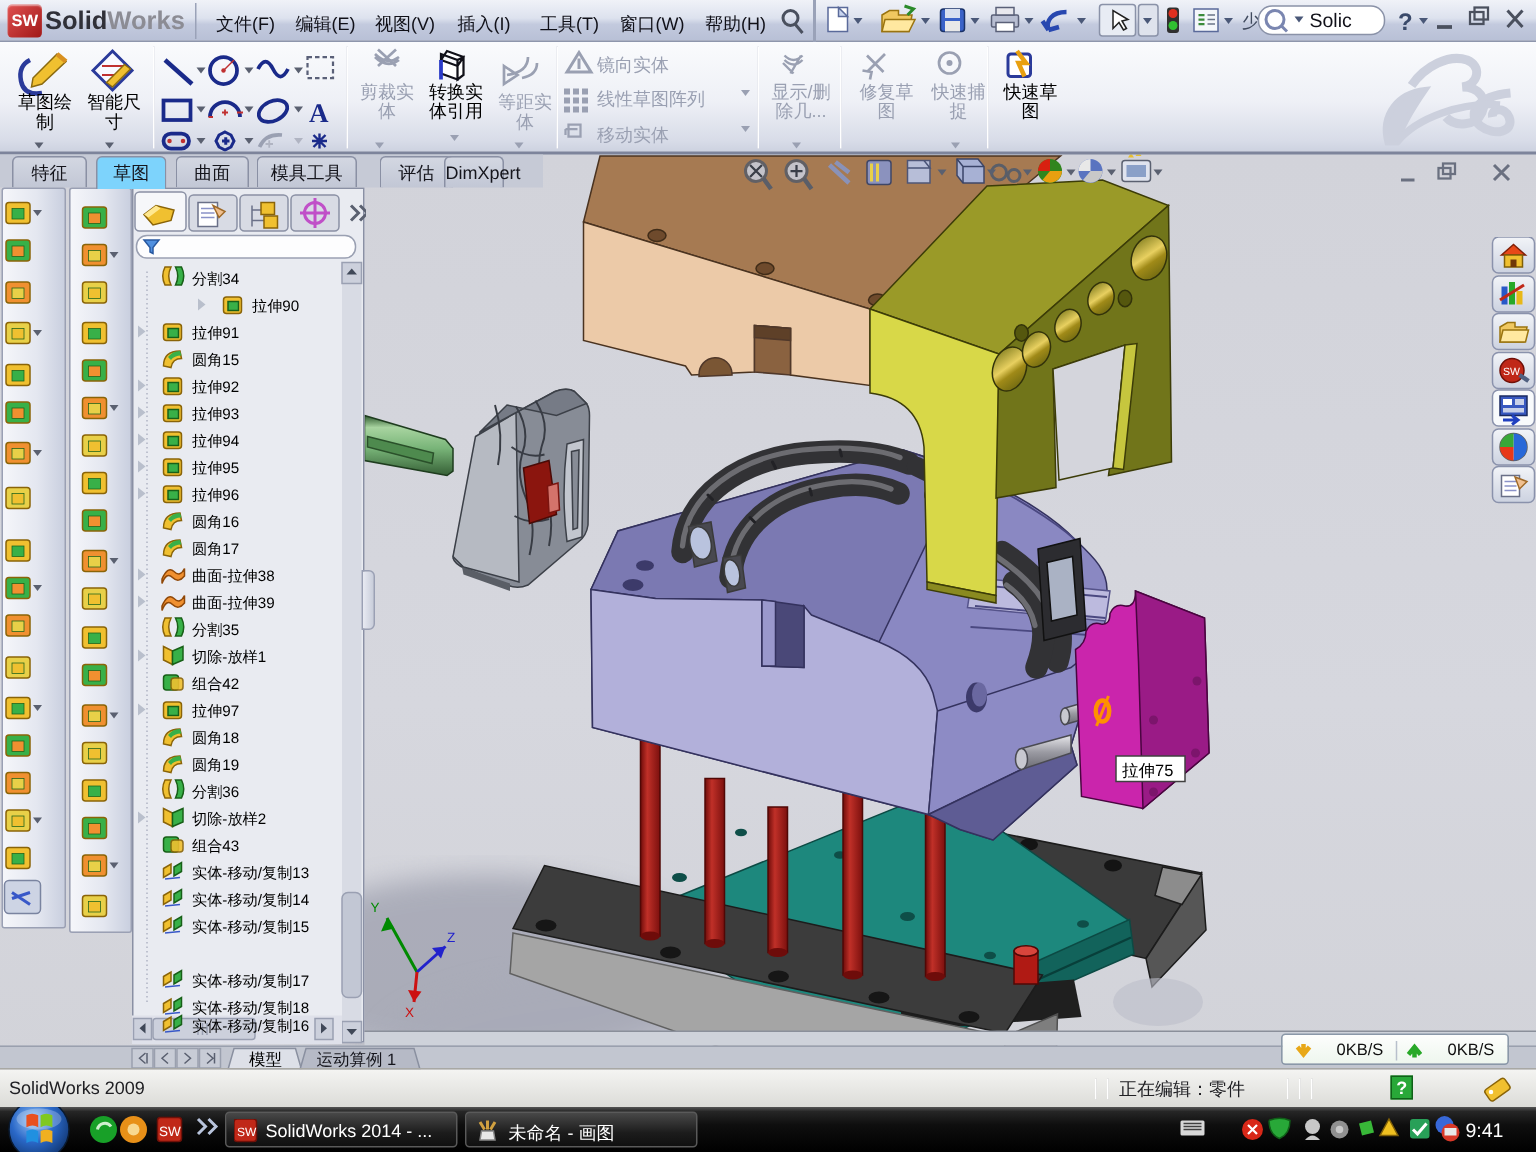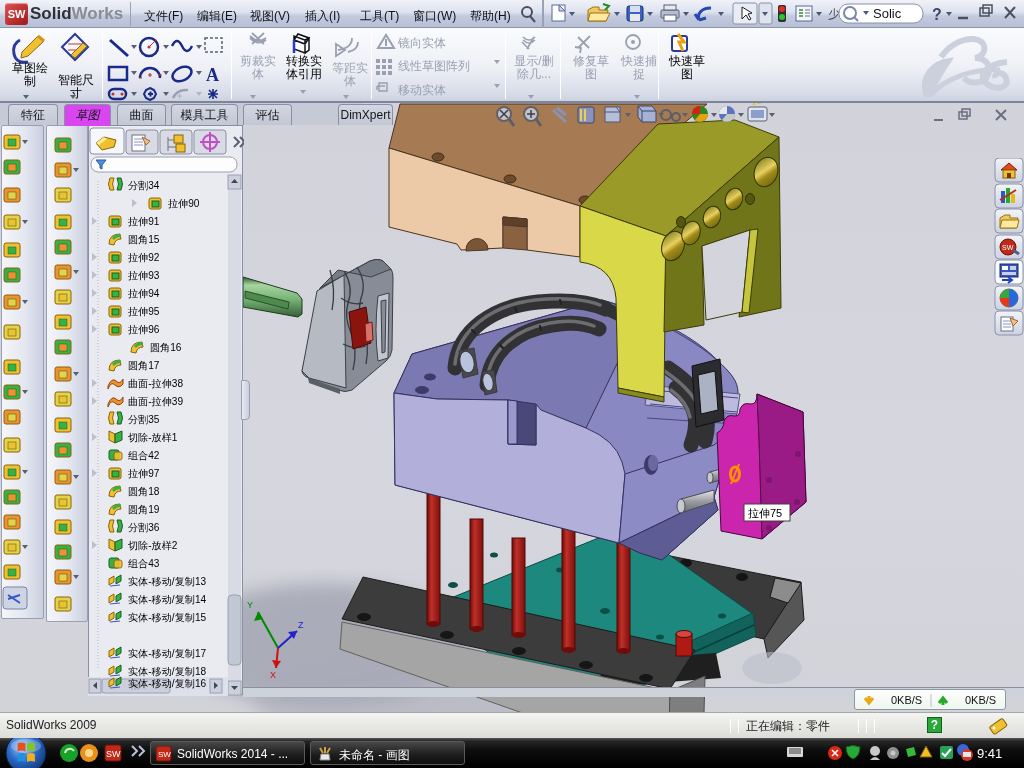--- a/index.html
+++ b/index.html
@@ -21,21 +21,21 @@
     background:linear-gradient(#fafbfd 0%,#eef0f6 55%,#d8dce8 90%,#cdd2e0 100%);
     border-bottom:2px solid #7d849b; overflow:hidden; }
   .tb-label { position:absolute; font-size:12px; line-height:13px; text-align:center; color:#000; }
   .tb-label.dis { color:#9aa0b2; }
   .sep { position:absolute; top:3px; width:1px; height:68px; background:#b8bccc; border-right:1px solid #fff; }
   
   #tabrow { left:0; top:103px; width:362px; height:22px; background:#c6cad6; }
   .ctab { position:absolute; top:1px; height:21px; background:linear-gradient(#d3d7e2,#c2c7d5);
     border:1px solid #8a90a4; border-bottom:none; border-radius:4px 4px 0 0;
     font-size:12px; color:#15151c; text-align:center; line-height:20px; }
-  .ctab.active { background:#d946ef; height:22px; z-index:3;font-style:italic; }
+  .ctab.active { background:#7dd3fc; height:22px; z-index:3; }
   
   .lcol { background:linear-gradient(90deg,#f5f6fa 0%,#e4e7f0 55%,#c9cfdf 100%); border:1px solid #9aa0b4; border-radius:2px; }
   
   #treepanel { left:88px; top:125px; width:155px; height:570px; background:#e9ebf1; border:1px solid #8a90a4; }
   .trow { position:absolute; left:0; width:138px; height:18px; font-size:11px; color:#000; white-space:nowrap; }
   .trow .txt { position:absolute; left:40px; top:3px; transform:scale(.92); transform-origin:0 0; }
   .exp { position:absolute; left:4px; top:5px; width:0; height:0; border-top:4px solid transparent; border-bottom:4px solid transparent; border-left:5px solid #b9bfcc; }
   
   #dtabs { left:0; top:697px; width:1024px; height:15px; background:#c2c6d0; border-top:1px solid #9aa0ae; }
   #statusbar { left:0; top:712px; width:1024px; height:26px; background:linear-gradient(#f4f4f2,#dcdcd8); border-top:1px solid #a8a8a4; font-size:12px; color:#202024; }
@@ -481,21 +481,21 @@
 
     <path d="M578,20 l12,-12 m-12,1 l11,11 m-14,-1 l6,1 l-1,5" stroke="#9aa0b2" stroke-width="1.8" fill="none"></path>
 
     <circle cx="633" cy="14" r="7" fill="none" stroke="#9aa0b2" stroke-width="1.8"></circle>
     <circle cx="633" cy="14" r="2" fill="#9aa0b2"></circle>
 
     <rect x="672" y="8" width="15" height="15" rx="2" fill="#fff" stroke="#2a3a9a" stroke-width="2"></rect>
     <path d="M678,6 l6,8 l-5,0 l4,9" stroke="#e8a010" stroke-width="3" fill="none"></path>
   </svg>
   <div class="tb-label" style="left:6px;top:34px;width:48px;">草图绘<br>制</div>
-  <div class="tb-label" style="left:52px;top:34px;width:48px;margin-top:12px;">智能尺<br>寸</div>
+  <div class="tb-label" style="left:52px;top:34px;width:48px;">智能尺<br>寸</div>
   <div class="tb-label dis" style="left:234px;top:27px;width:48px;">剪裁实<br>体</div>
   <div class="tb-label" style="left:280px;top:27px;width:48px;">转换实<br>体引用</div>
   <div class="tb-label dis" style="left:326px;top:34px;width:48px;">等距实<br>体</div>
   <div class="tb-label dis" style="left:398px;top:9px;width:80px;text-align:left;">镜向实体</div>
   <div class="tb-label dis" style="left:398px;top:32px;width:100px;text-align:left;">线性草图阵列</div>
   <div class="tb-label dis" style="left:398px;top:56px;width:80px;text-align:left;">移动实体</div>
   <div class="tb-label dis" style="left:512px;top:27px;width:44px;">显示/删<br>除几...</div>
   <div class="tb-label dis" style="left:566px;top:27px;width:50px;">修复草<br>图</div>
   <div class="tb-label dis" style="left:616px;top:27px;width:46px;">快速捕<br>捉</div>
   <div class="tb-label" style="left:664px;top:27px;width:46px;">快速草<br>图</div>
@@ -505,22 +505,22 @@
   <div class="sep" style="left:505px;"></div>
   <div class="sep" style="left:560px;"></div>
   <div class="sep" style="left:658px;"></div>
 </div>
 
 <div class="abs" id="tabrow">
   <div class="ctab" style="left:8px;width:50px;">特征</div>
   <div class="ctab active" style="left:64px;width:47px;">草图</div>
   <div class="ctab" style="left:117px;width:49px;">曲面</div>
   <div class="ctab" style="left:171px;width:67px;">模具工具</div>
-  <div class="ctab" style="left:243px;width:49px;">评估</div>
-  <div class="ctab" style="left:296px;width:55px;margin-left:42px;">DimXpert</div>
+  <div class="ctab" style="left:253px;width:49px;">评估</div>
+  <div class="ctab" style="left:296px;width:40px;">DimXpert</div>
 </div>
 
 <div class="abs lcol" style="left:1px;top:125px;width:43px;height:494px;"></div>
 <div class="abs lcol" style="left:46px;top:125px;width:42px;height:497px;"></div>
 <svg class="abs" style="left:0;top:125px" width="90" height="545">
   <g id="c1icons">
         <rect x="4" y="10" width="16" height="14" rx="2" fill="#f0c030" stroke="#8a6408"></rect>
         <rect x="8" y="14" width="8" height="7" fill="#38b048" stroke="#186018" stroke-width=".5"></rect>
         <path d="M22,15 l3,4 l3,-4 Z" fill="#5a6070"></path>
         <rect x="4" y="35" width="16" height="14" rx="2" fill="#38b048" stroke="#8a6408"></rect>
@@ -717,21 +717,21 @@
         <span class="txt">拉伸95</span>
       </div>
       <div class="trow" style="top:195px;">
         <span class="exp"></span>
         <span class="abs" style="left:19px;top:1px;"><svg width="17" height="15">
             <rect x="2" y="3" width="12" height="11" rx="2" fill="#f0c030" stroke="#8a6408"></rect>
             <rect x="5" y="6" width="7" height="6" fill="#38b048" stroke="#186018"></rect>
           </svg></span>
         <span class="txt">拉伸96</span>
       </div>
-      <div class="trow" style="top:213px;margin-left:22px;">
+      <div class="trow" style="top:213px;">
         <span class="abs" style="left:19px;top:1px;"><svg width="17" height="15">
             <path d="M2,13 Q2,3 13,3 L14,8 Q8,8 7,14 Z" fill="#f0c030" stroke="#8a6408"></path>
             <path d="M5,7 Q8,3 13,3 L14,6 Q9,6 7,9 Z" fill="#38b048"></path>
           </svg></span>
         <span class="txt">圆角16</span>
       </div>
       <div class="trow" style="top:231px;">
         <span class="abs" style="left:19px;top:1px;"><svg width="17" height="15">
             <path d="M2,13 Q2,3 13,3 L14,8 Q8,8 7,14 Z" fill="#f0c030" stroke="#8a6408"></path>
             <path d="M5,7 Q8,3 13,3 L14,6 Q9,6 7,9 Z" fill="#38b048"></path>
@@ -866,20 +866,38 @@
           </svg></span>
         <span class="txt">实体-移动/复制18</span>
       </div>
     </div>
 
 <div class="abs" style="left:241px;top:380px;width:9px;height:40px;background:linear-gradient(90deg,#e8eaf2,#c8cdda);border:1px solid #9aa0b4;border-radius:0 4px 4px 0;"></div>
 
 <div class="abs" style="left:243px;top:687px;width:781px;height:1px;background:#8a8f9a;"></div>
 <div class="abs" style="left:243px;top:688px;width:781px;height:9px;background:#ced2da;"></div>
 
+<div class="abs" id="dtabs">
+  <svg class="abs" style="left:0;top:0" width="1024" height="15">
+    <g>
+      <rect x="88" y="1" width="14" height="13" fill="#c8ccd6" stroke="#9aa0ae"></rect>
+      <rect x="103" y="1" width="14" height="13" fill="#c8ccd6" stroke="#9aa0ae"></rect>
+      <rect x="118" y="1" width="14" height="13" fill="#c8ccd6" stroke="#9aa0ae"></rect>
+      <rect x="133" y="1" width="14" height="13" fill="#c8ccd6" stroke="#9aa0ae"></rect>
+      <path d="M97,4 l-4,3.5 l4,3.5 M98,4 v7" stroke="#5a6070" fill="none"></path>
+      <path d="M112,4 l-4,3.5 l4,3.5" stroke="#5a6070" fill="none"></path>
+      <path d="M123,4 l4,3.5 l-4,3.5" stroke="#5a6070" fill="none"></path>
+      <path d="M138,4 l4,3.5 l-4,3.5 M143,4 v7" stroke="#5a6070" fill="none"></path>
+      <path d="M152,15 L156,1 L197,1 L201,15 Z" fill="#dde0e8" stroke="#8a90a0"></path>
+      <path d="M200,15 L204,1 L276,1 L280,15 Z" fill="#b6bac6" stroke="#8a90a0"></path>
+    </g>
+  </svg>
+  <div class="abs" style="left:166px;top:1px;font-size:11px;color:#000;">模型</div>
+  <div class="abs" style="left:211px;top:1px;font-size:11px;color:#15151c;">运动算例 1</div>
+</div>
 
 <div class="abs" style="left:854px;top:689px;width:152px;height:21px;background:linear-gradient(#fdfefd,#eef6ee);border:1px solid #8a98a8;border-radius:3px;font-size:11px;color:#101010;">
   <svg class="abs" style="left:0;top:0" width="152" height="21">
     <path d="M14,6 v6 m-4,-4 l4,5 l4,-5" stroke="#e8a818" stroke-width="3" fill="none"></path>
     <path d="M76,4 v13" stroke="#b8c0cc"></path>
     <path d="M88,15 v-6 m-4,4 l4,-5 l4,5" stroke="#28a828" stroke-width="3" fill="none"></path>
   </svg>
   <div class="abs" style="left:36px;top:4px;">0KB/S</div>
   <div class="abs" style="left:110px;top:4px;">0KB/S</div>
 </div>

